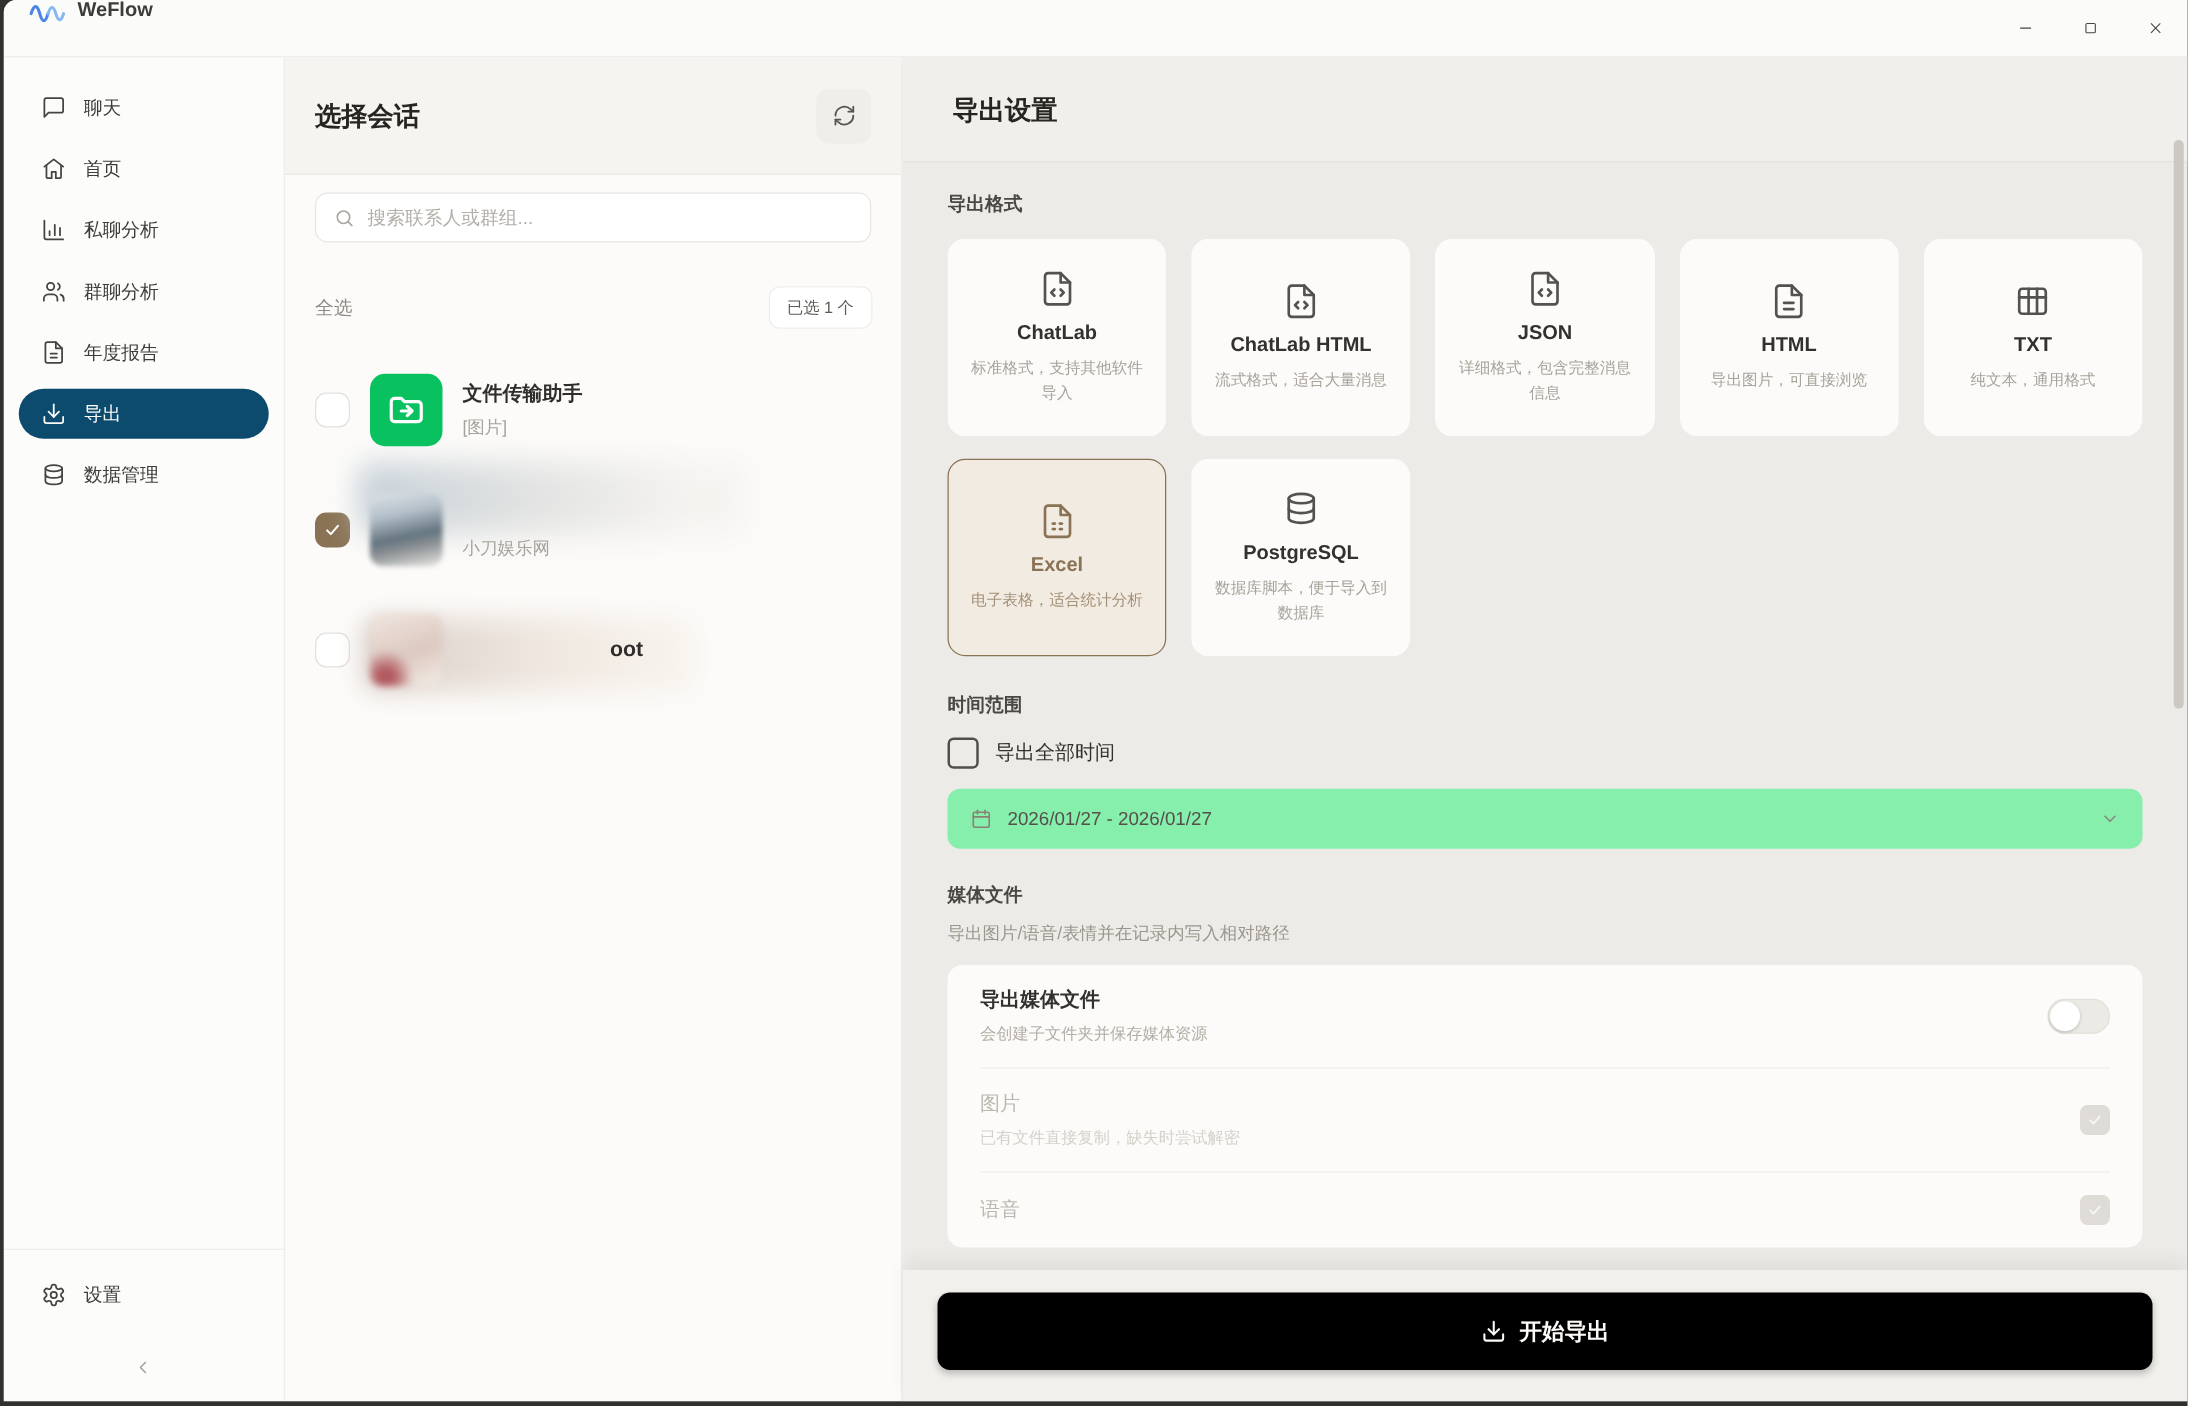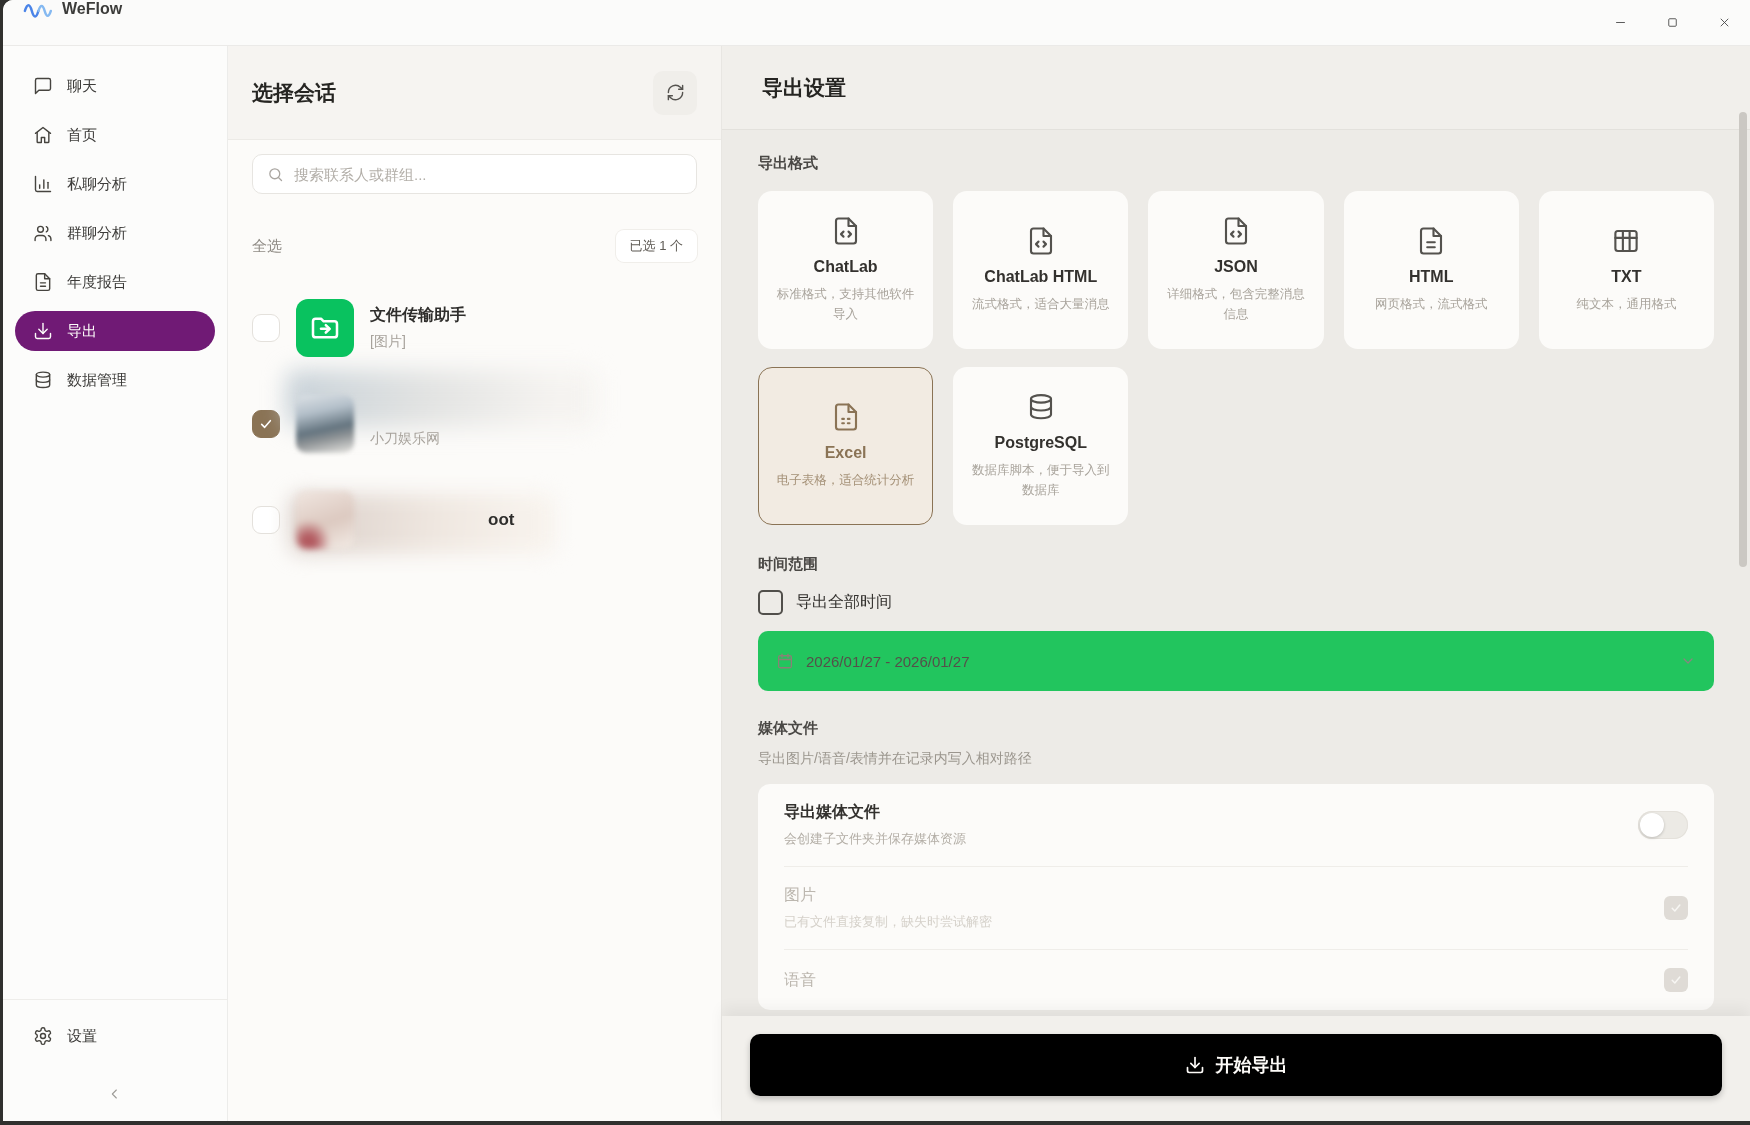--- a/index.html
+++ b/index.html
@@ -21,21 +21,21 @@
   
   .main { flex:1; display:flex; min-height:0; }
 
   
   .sidebar { width:225px; flex:0 0 225px; background:#fcfcfb; border-right:1px solid #ececea;
              display:flex; flex-direction:column; padding:20px 12px 10px 12px; }
   .nav-item { height:40px; margin-bottom:9px; border-radius:20px; display:flex; align-items:center;
               padding:0 18px; gap:14px; font-size:15px; color:#3d3c3a; }
   .nav-item svg { width:20px; height:20px; stroke:#46443f; stroke-width:1.7; fill:none;
                   stroke-linecap:round; stroke-linejoin:round; flex:0 0 20px; }
-  .nav-item.active { background:#701a75; color:#fdfcfa; }
+  .nav-item.active { background:#0c4a6e; color:#fdfcfa; }
   .nav-item.active svg { stroke:#fdfcfa; }
   .side-spacer { flex:1; }
   .side-divider { border-top:1px solid #eeedea; margin:0 -12px; }
   .settings-item { margin-top:16px; }
   .collapse-btn { margin:16px auto 4px auto; width:30px; height:26px; display:flex; align-items:center; justify-content:center; }
   .collapse-btn svg { width:16px; height:16px; stroke:#9c9a96; stroke-width:1.6; fill:none; stroke-linecap:round; stroke-linejoin:round; }
 
   
   .session { width:494px; flex:0 0 494px; background:#fcfbf9; border-right:1px solid #e8e6e2;
              display:flex; flex-direction:column; }
@@ -91,21 +91,21 @@
   .fmt-name { font-size:16px; font-weight:700; color:#33312e; margin-top:12px; }
   .fmt-desc { font-size:12.5px; color:#a8a39b; margin-top:9px; line-height:1.55; padding:0 6px; }
   .fmt-card.selected { border-color:#8a7355; background:#f2ebe2; }
   .fmt-card.selected svg { stroke:#8a7355; }
   .fmt-card.selected .fmt-name { color:#8a7355; }
   .fmt-card.selected .fmt-desc { color:#a49076; }
   .time-label { margin-top:30px; }
   .alltime-row { margin-top:16px; display:flex; align-items:center; gap:13px; }
   .alltime-cb { width:25px; height:25px; border:2px solid #514f4b; border-radius:5px; background:rgba(0,0,0,0); }
   .alltime-text { font-size:16px; color:#33312e; }
-  .date-bar { margin-top:16px; height:60px; background:#22c55e; border-radius:10px;
+  .date-bar { margin-top:16px; height:48px; background:#86efac; border-radius:10px;
               display:flex; align-items:center; padding:16px 18px; gap:12px; }
   .date-bar svg.cal { width:18px; height:18px; stroke:#8a8076; stroke-width:1.7; fill:none; stroke-linecap:round; }
   .date-text { font-size:15px; color:#55504a; }
   .date-bar svg.chev { margin-left:auto; width:16px; height:16px; stroke:#8a8580; stroke-width:1.8; fill:none; stroke-linecap:round; stroke-linejoin:round; }
   .media-label { margin-top:28px; }
   .media-hint { margin-top:12px; font-size:14px; color:#9b968e; }
   .media-card { margin-top:16px; background:#fcfbf9; border-radius:12px; padding:0 26px; }
   .media-row { display:flex; align-items:center; padding:18px 0; border-top:1px solid #efede9; }
   .media-row:first-child { border-top:none; }
   .media-title { font-size:16px; font-weight:700; color:#33312e; }
@@ -348,21 +348,21 @@
             <div class="fmt-desc">详细格式，包含完整消息信息</div>
           </div>
           <div class="fmt-card">
             <svg viewBox="0 0 24 24">
                   <path d="M14 2H6a2 2 0 0 0-2 2v16a2 2 0 0 0 2 2h12a2 2 0 0 0 2-2V8z"></path>
                   <path d="M14 2v6h6"></path>
                   <path d="M9 13h6"></path>
                   <path d="M9 17h6"></path>
                 </svg>
             <div class="fmt-name">HTML</div>
-            <div class="fmt-desc">网页格式，流式格式</div>
+            <div class="fmt-desc">导出图片，可直接浏览</div>
           </div>
           <div class="fmt-card">
             <svg viewBox="0 0 24 24">
                   <rect x="3.5" y="4" width="17" height="16" rx="2"></rect>
                   <path d="M3.5 9.5h17"></path>
                   <path d="M9.5 4v16"></path>
                   <path d="M14.9 4v16"></path>
                 </svg>
             <div class="fmt-name">TXT</div>
             <div class="fmt-desc">纯文本，通用格式</div>

